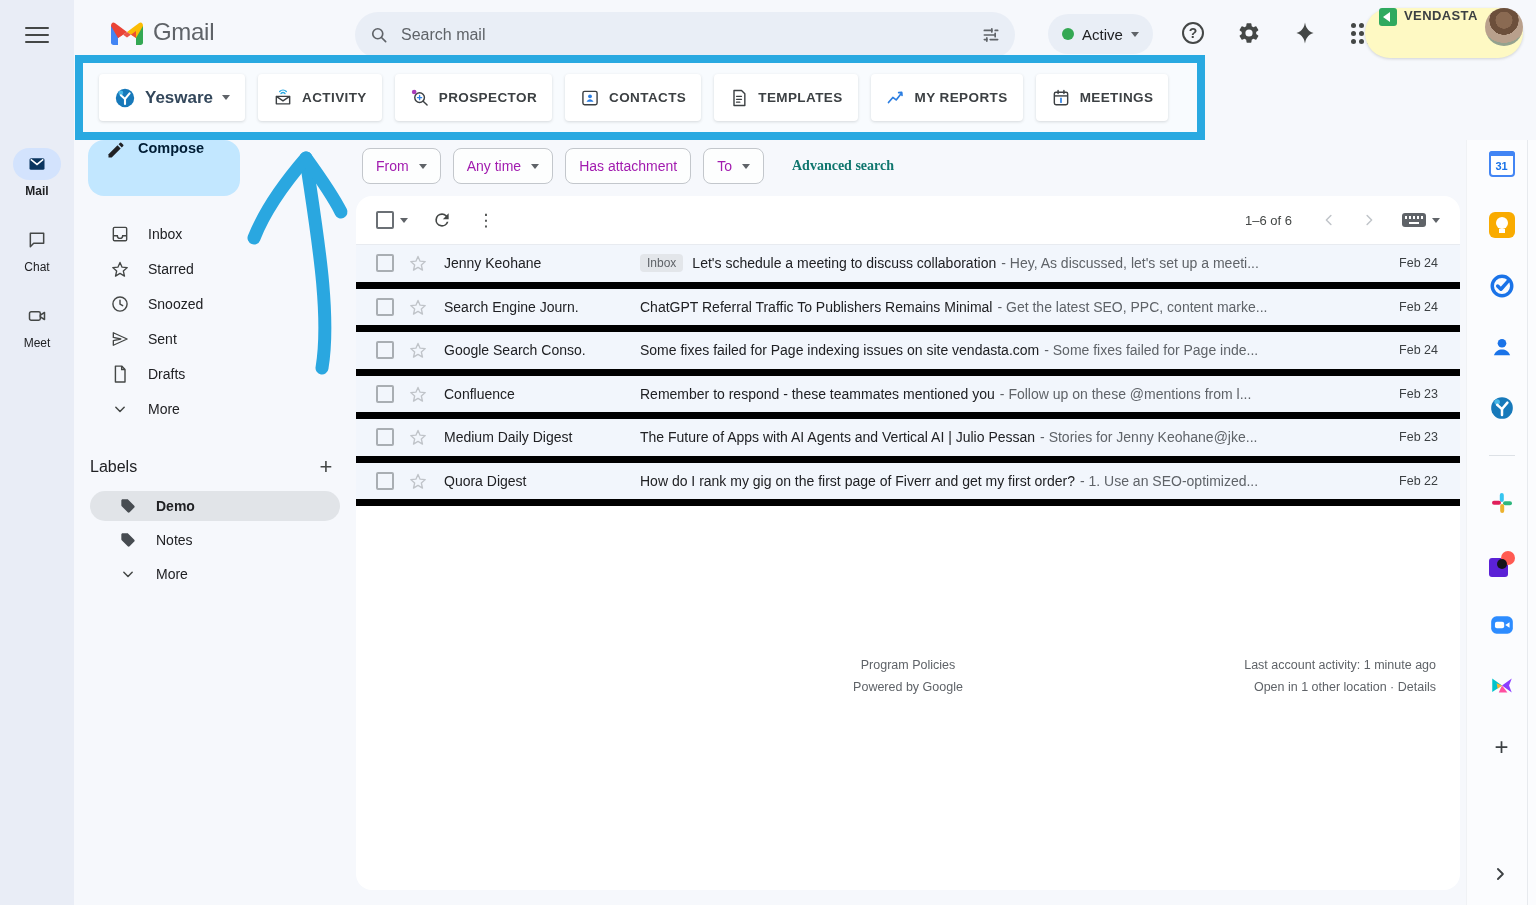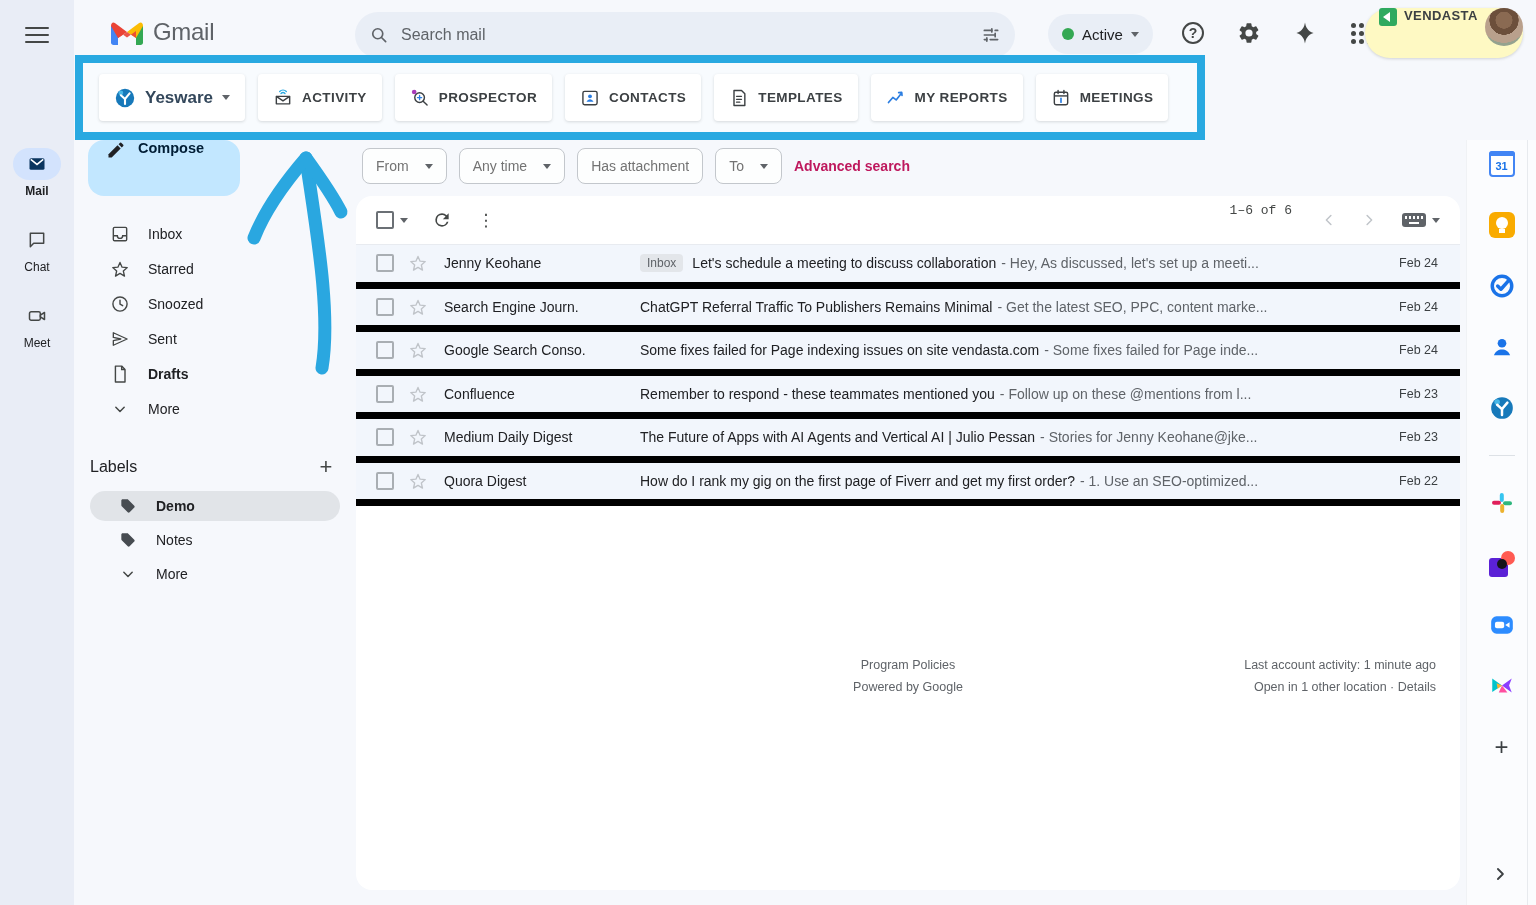--- a/index.html
+++ b/index.html
@@ -53,44 +53,44 @@
   
   .callout-arrow { position:absolute; left:235px; top:142px; z-index:40; pointer-events:none; }
 
   
   .sidebar { position:absolute; left:74px; top:140px; width:282px; z-index:4; }
   .compose { margin-left:14px; width:152px; height:56px; background:#c2e7ff; border-radius:16px; display:flex; gap:12px; padding:0 18px; cursor:pointer; }
   .compose span { font-size:14.5px; font-weight:700; color:#001d35; }
   .nav { margin-top:22px; }
   .nav-item { height:32px; display:flex; align-items:center; gap:18px; padding-left:36px; border-radius:0 16px 16px 0; cursor:pointer; margin-bottom:3px; }
   .nav-item span { font-size:14px; color:#202124; }
-  .nav-item.bold span { font-weight:700; }
+  .nav-item.bold span { font-weight:400; }
   .nic { width:20px; height:20px; flex:none; }
   .labels-hd { margin:28px 16px 10px 16px; display:flex; align-items:center; justify-content:space-between; }
   .labels-hd .t { font-size:16px; color:#202124; }
   .plus-btn { width:28px; height:28px; display:flex; align-items:center; justify-content:center; font-size:22px; color:#444746; cursor:pointer; }
   .label-item { height:30px; display:flex; align-items:center; gap:18px; padding-left:28px; margin:0 16px 4px 16px; border-radius:15px; cursor:pointer; }
   .label-item span { font-size:14px; color:#202124; }
   .label-item.sel { background:#e1e4e8; }
   .label-item.sel span { font-weight:700; }
 
   
   .chips { position:absolute; left:362px; top:148px; display:flex; align-items:center; gap:12px; z-index:3; }
-  .chip { height:36px; border:1px solid #c3c7cc; border-radius:8px; background:#fff0; display:flex; align-items:center; gap:16px; padding:0 13px; font-size:14px; color:#737373; cursor:pointer; background:#fdfefe; }
-  .adv-link { font-size:14px; font-weight:700; color:#be185d; cursor:pointer; }
+  .chip { height:36px; border:1px solid #c3c7cc; border-radius:8px; background:#fff0; display:flex; align-items:center; gap:10px; padding:0 13px; font-size:14px; color:#a21caf; cursor:pointer; background:#fdfefe; }
+  .adv-link { margin-left:16px; font-size:14px; font-weight:700; color:#0f766e; cursor:pointer;font-family:Liberation Serif, serif; }
 
   
   .card { position:absolute; left:356px; top:196px; width:1104px; height:694px; background:#fff; border-radius:16px; z-index:2; }
   .list-toolbar { height:48px; display:flex; align-items:center; padding:0 20px; }
   .cb { width:18px; height:18px; border:2px solid #6b7075; border-radius:2px; flex:none; cursor:pointer; }
   .cb.light { border-color:#a9aeb3; }
   .tool-caret { margin-left:6px; cursor:pointer; }
   .tbtn { width:36px; height:36px; display:flex; align-items:center; justify-content:center; cursor:pointer; color:#444746; }
   .kebab { font-size:17px; color:#444746; letter-spacing:0; }
-  .pag { margin-left:auto; display:flex; gap:6px;font-family:Liberation Mono, monospace; }
+  .pag { margin-left:auto; display:flex; align-items:center; gap:6px; }
   .pag-text { font-size:13px; color:#444746; margin-right:14px; }
   .pg-chev { width:34px; height:34px; display:flex; align-items:center; justify-content:center; color:#c0c4c9; cursor:pointer; }
   .kbd-wrap { display:flex; align-items:center; gap:6px; margin-left:10px; cursor:pointer; }
   .kbd { width:24px; height:14px; background:#5f6368; border-radius:3px; position:relative; }
   .kbd:after { content:""; position:absolute; left:3px; top:3px; width:18px; height:3px;
     background-image:repeating-linear-gradient(90deg,#fff 0 2px,transparent 2px 4px); }
   .kbd:before { content:""; position:absolute; left:7px; bottom:3px; width:10px; height:2px; background:#fff; }
 
   .rows { border-top:1px solid #e8ebf0; }
   .row { height:43.5px; background:#f2f6fc; border-bottom:7px solid #000000; display:flex; align-items:center; padding-left:20px; cursor:pointer; }

